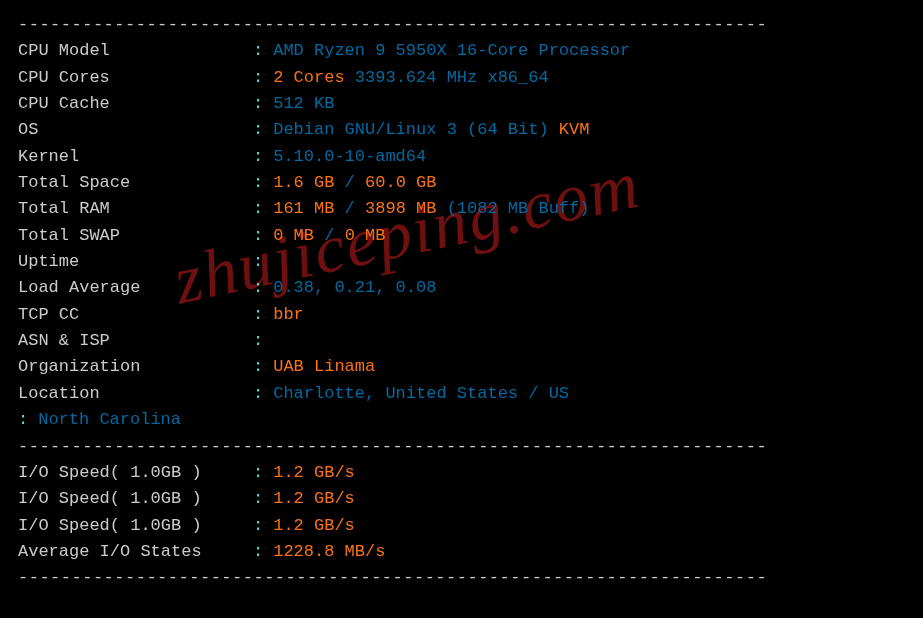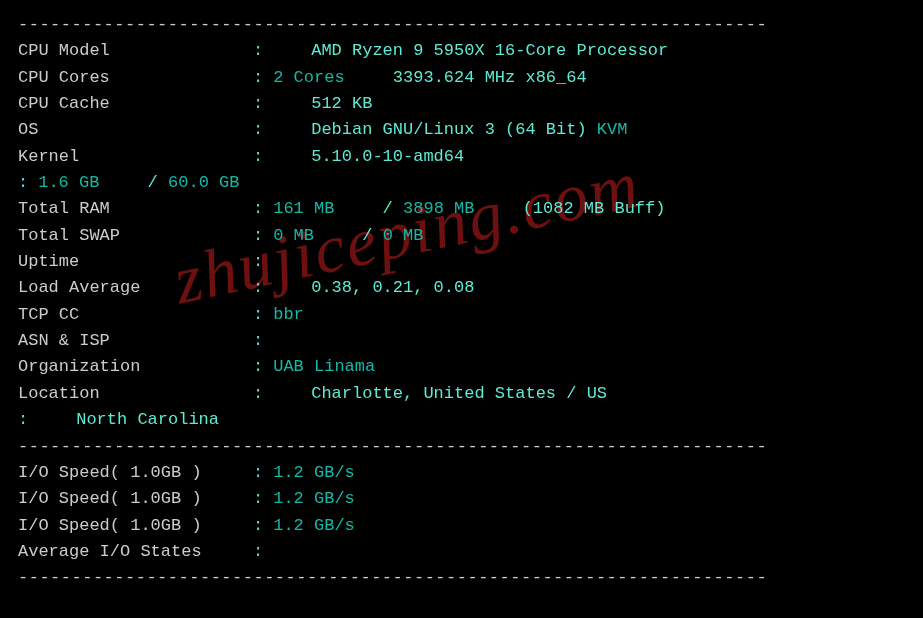--- a/index.html
+++ b/index.html
@@ -31,22 +31,22 @@
       align-items: center;
     }
     .label {
       color: #ccc;
       min-width: 235px;
     }
     .colon {
       color: #5fd7d7;
       margin-right: 10px;
     }
-    .cyan { color: #5eead4; margin-left: 38px; }
-    .yellow { color: #14b8a6; }
+    .cyan { color: #0369a1; }
+    .yellow { color: #f97316; }
     .watermark {
       position: absolute;
       top: 180px;
       left: 170px;
       font-size: 68px;
       font-family: Georgia, 'Times New Roman', serif;
       font-style: italic;
       color: rgba(200, 30, 30, 0.55);
       transform: rotate(-12deg);
       pointer-events: none;
@@ -95,20 +95,21 @@
   <span class="yellow">KVM</span>
 </div>
 
 <div class="row">
   <span class="label">Kernel</span>
   <span class="colon">:</span>
   <span class="cyan">5.10.0-10-amd64</span>
 </div>
 
 <div class="row">
+  <span class="label">Total Space</span>
   <span class="colon">:</span>
   <span class="yellow">1.6 GB</span>
   <span class="cyan"> / </span>
   <span class="yellow">60.0 GB</span>
 </div>
 
 <div class="row">
   <span class="label">Total RAM</span>
   <span class="colon">:</span>
   <span class="yellow">161 MB</span>
@@ -181,17 +182,18 @@
 
 <div class="row">
   <span class="label">I/O Speed( 1.0GB )</span>
   <span class="colon">:</span>
   <span class="yellow">1.2 GB/s</span>
 </div>
 
 <div class="row">
   <span class="label">Average I/O States</span>
   <span class="colon">:</span>
+  <span class="yellow">1228.8 MB/s</span>
 </div>
 
 <div class="divider">----------------------------------------------------------------------</div>
 
 </div>
 
 </body></html>

